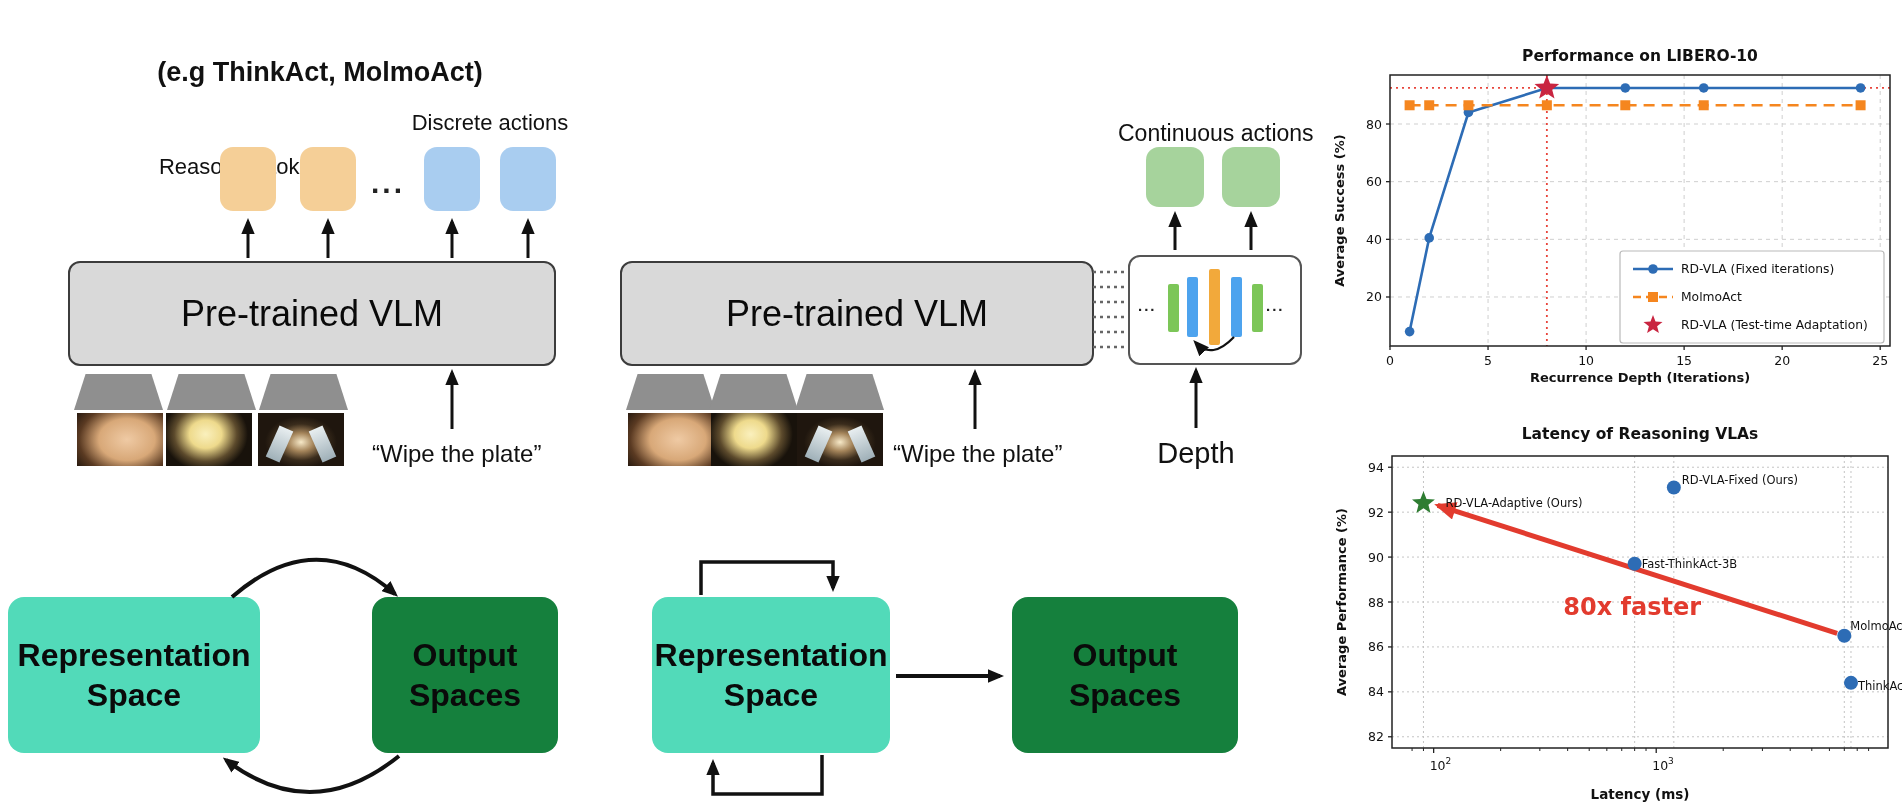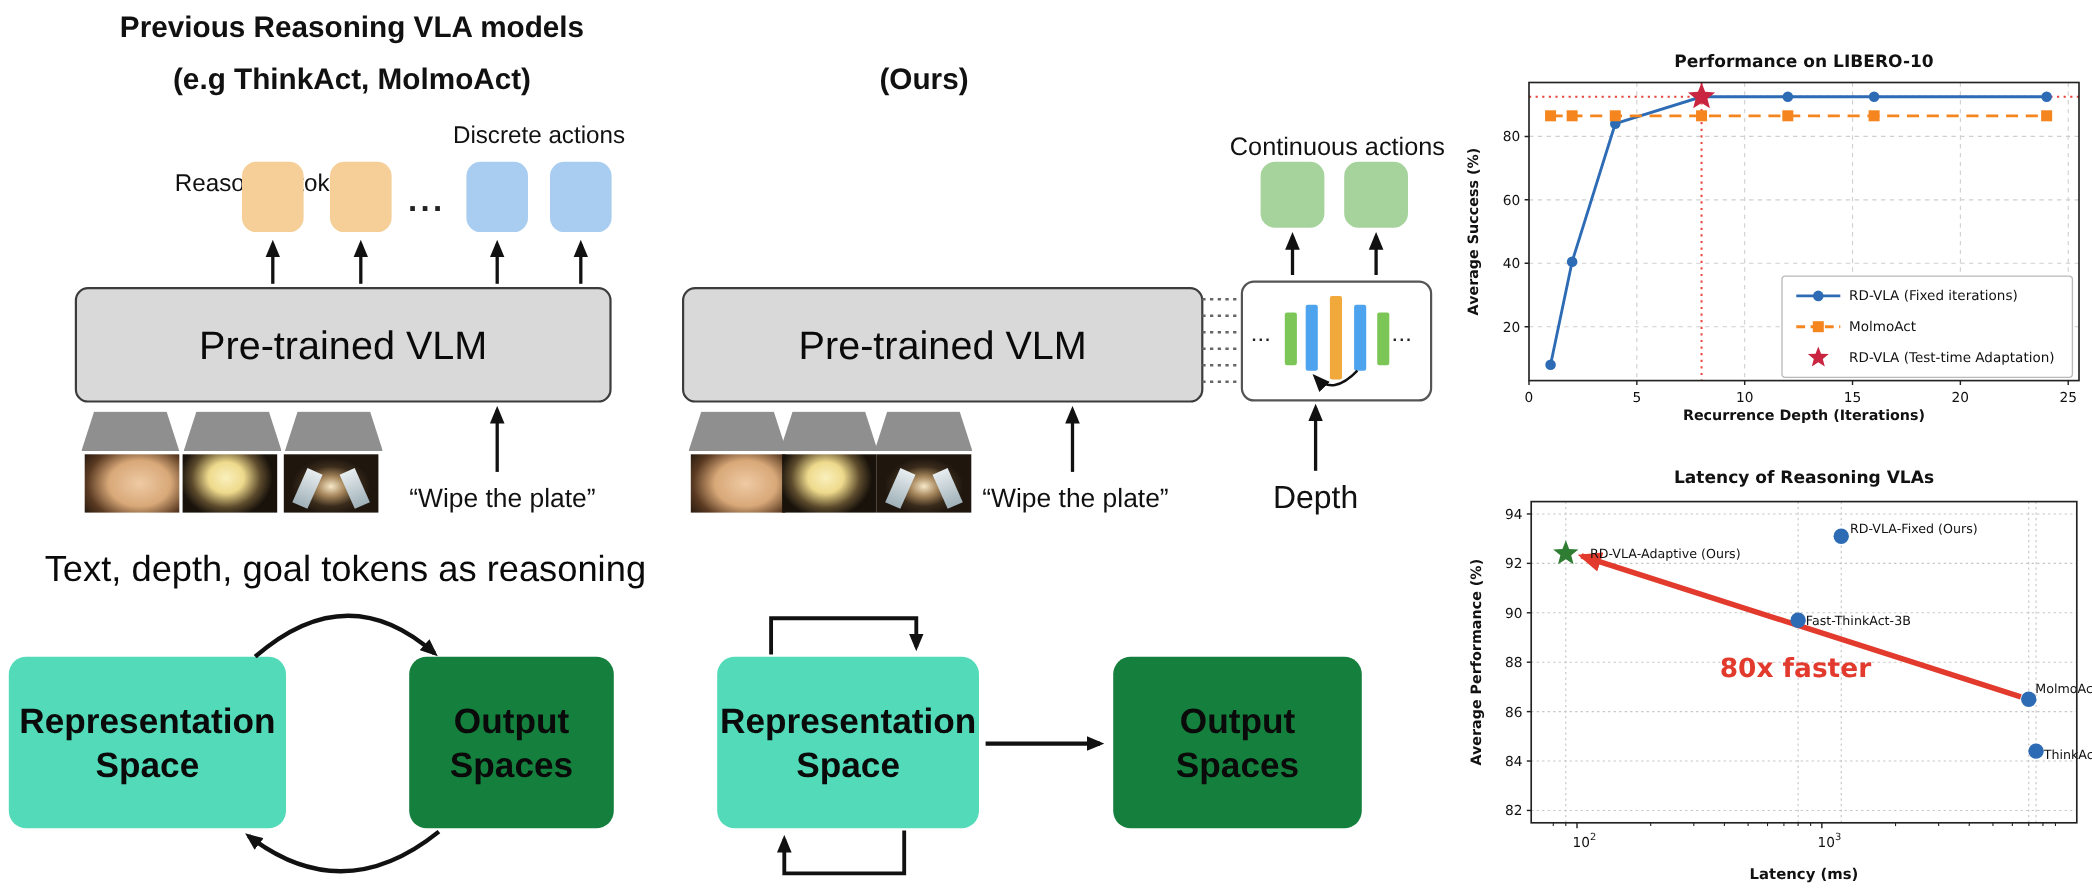--- a/index.html
+++ b/index.html
@@ -39,21 +39,20 @@
   .mod-dots{position:absolute;font-weight:bold;font-size:15px;letter-spacing:2px;color:#222;}
   .noise{position:absolute;font-size:29px;text-align:center;white-space:nowrap;}
   svg.overlay{position:absolute;left:0;top:0;pointer-events:none;}
   .chart{position:absolute;background:#fff;}
 </style>
 </head>
 <body>
 
 <div class="stage">
 
-  <div class="panel-title" style="left:40px;top:10px;width:560px;">Previous Reasoning VLA models</div>
   <div class="panel-title" style="left:40px;top:57px;width:560px;">(e.g ThinkAct, MolmoAct)</div>
 
   <div class="sublabel" style="left:157px;top:110px;width:180px;margin-top:44px;">Reasoning tokens</div>
   <div class="sublabel" style="left:400px;top:110px;width:180px;text-align:center;">Discrete actions</div>
 
   <div class="token tok-orange" style="left:220px;top:147px;"></div>
   <div class="token tok-orange" style="left:300px;top:147px;"></div>
   <div class="dots" style="left:364px;top:166px;width:48px;">...</div>
   <div class="token tok-blue" style="left:424px;top:147px;"></div>
   <div class="token tok-blue" style="left:500px;top:147px;"></div>
@@ -64,30 +63,28 @@
 
   <div class="trap" style="left:74px;top:374px;"></div>
   <div class="trap" style="left:167px;top:374px;"></div>
   <div class="trap" style="left:259px;top:374px;"></div>
   <div class="cam cam1" style="left:77px;top:413px;"></div>
   <div class="cam cam2" style="left:166px;top:413px;"></div>
   <div class="cam cam3" style="left:258px;top:413px;"></div>
 
   <div class="instr" style="left:372px;top:440px;width:165px;">“Wipe the plate”</div>
 
-  <div class="caption" style="left:8px;top:498px;width:612px;">Text, depth, goal tokens as reasoning</div>
 
   <div class="space-box teal" style="left:8px;top:597px;width:252px;height:156px;">
     <span>Representation Space</span>
   </div>
   <div class="space-box pink" style="left:372px;top:597px;width:186px;height:156px;">
     <span>Output Spaces</span>
   </div>
 
-  <div class="panel-title" style="left:590px;top:57px;width:500px;">(Ours)</div>
 
   <div class="vlm" style="left:620px;top:261px;width:470px;height:101px;">
     <span>Pre-trained VLM</span>
   </div>
 
   <div class="trap" style="left:626px;top:374px;"></div>
   <div class="trap" style="left:709px;top:374px;"></div>
   <div class="trap" style="left:795px;top:374px;"></div>
   <div class="cam cam1" style="left:628px;top:413px;"></div>
   <div class="cam cam2" style="left:711px;top:413px;"></div>

